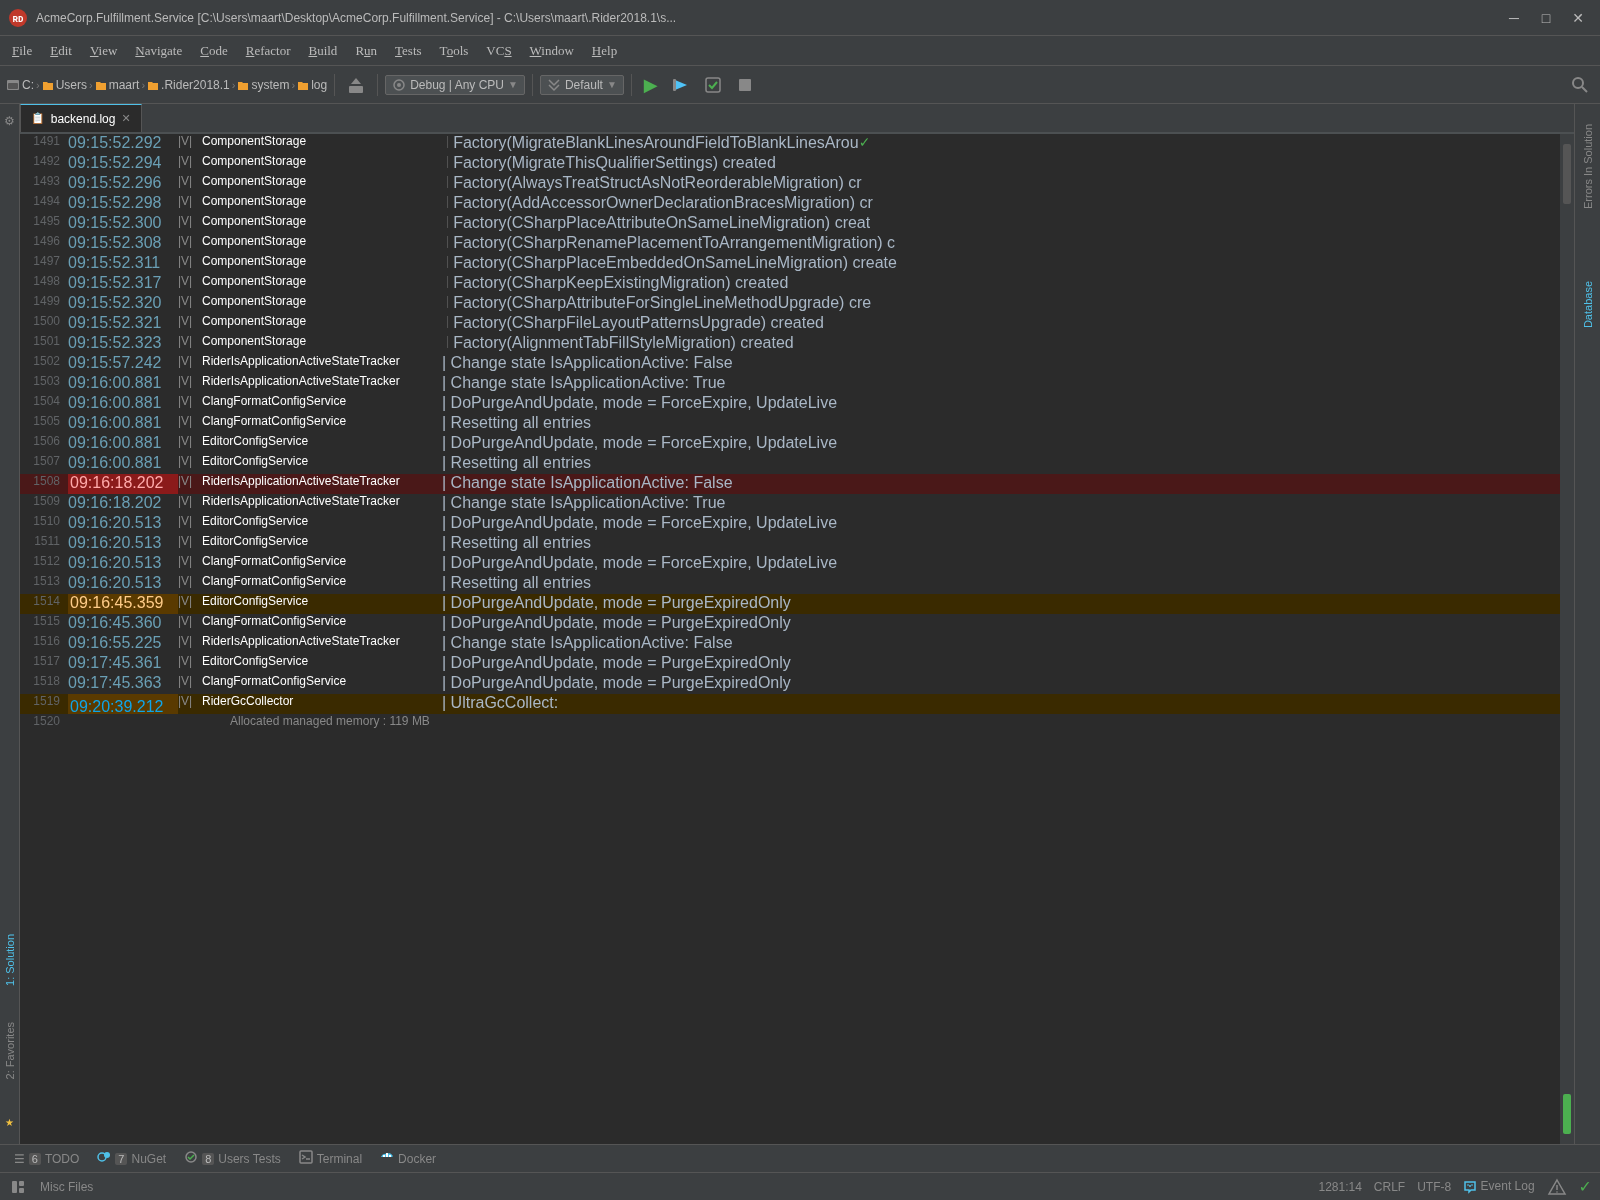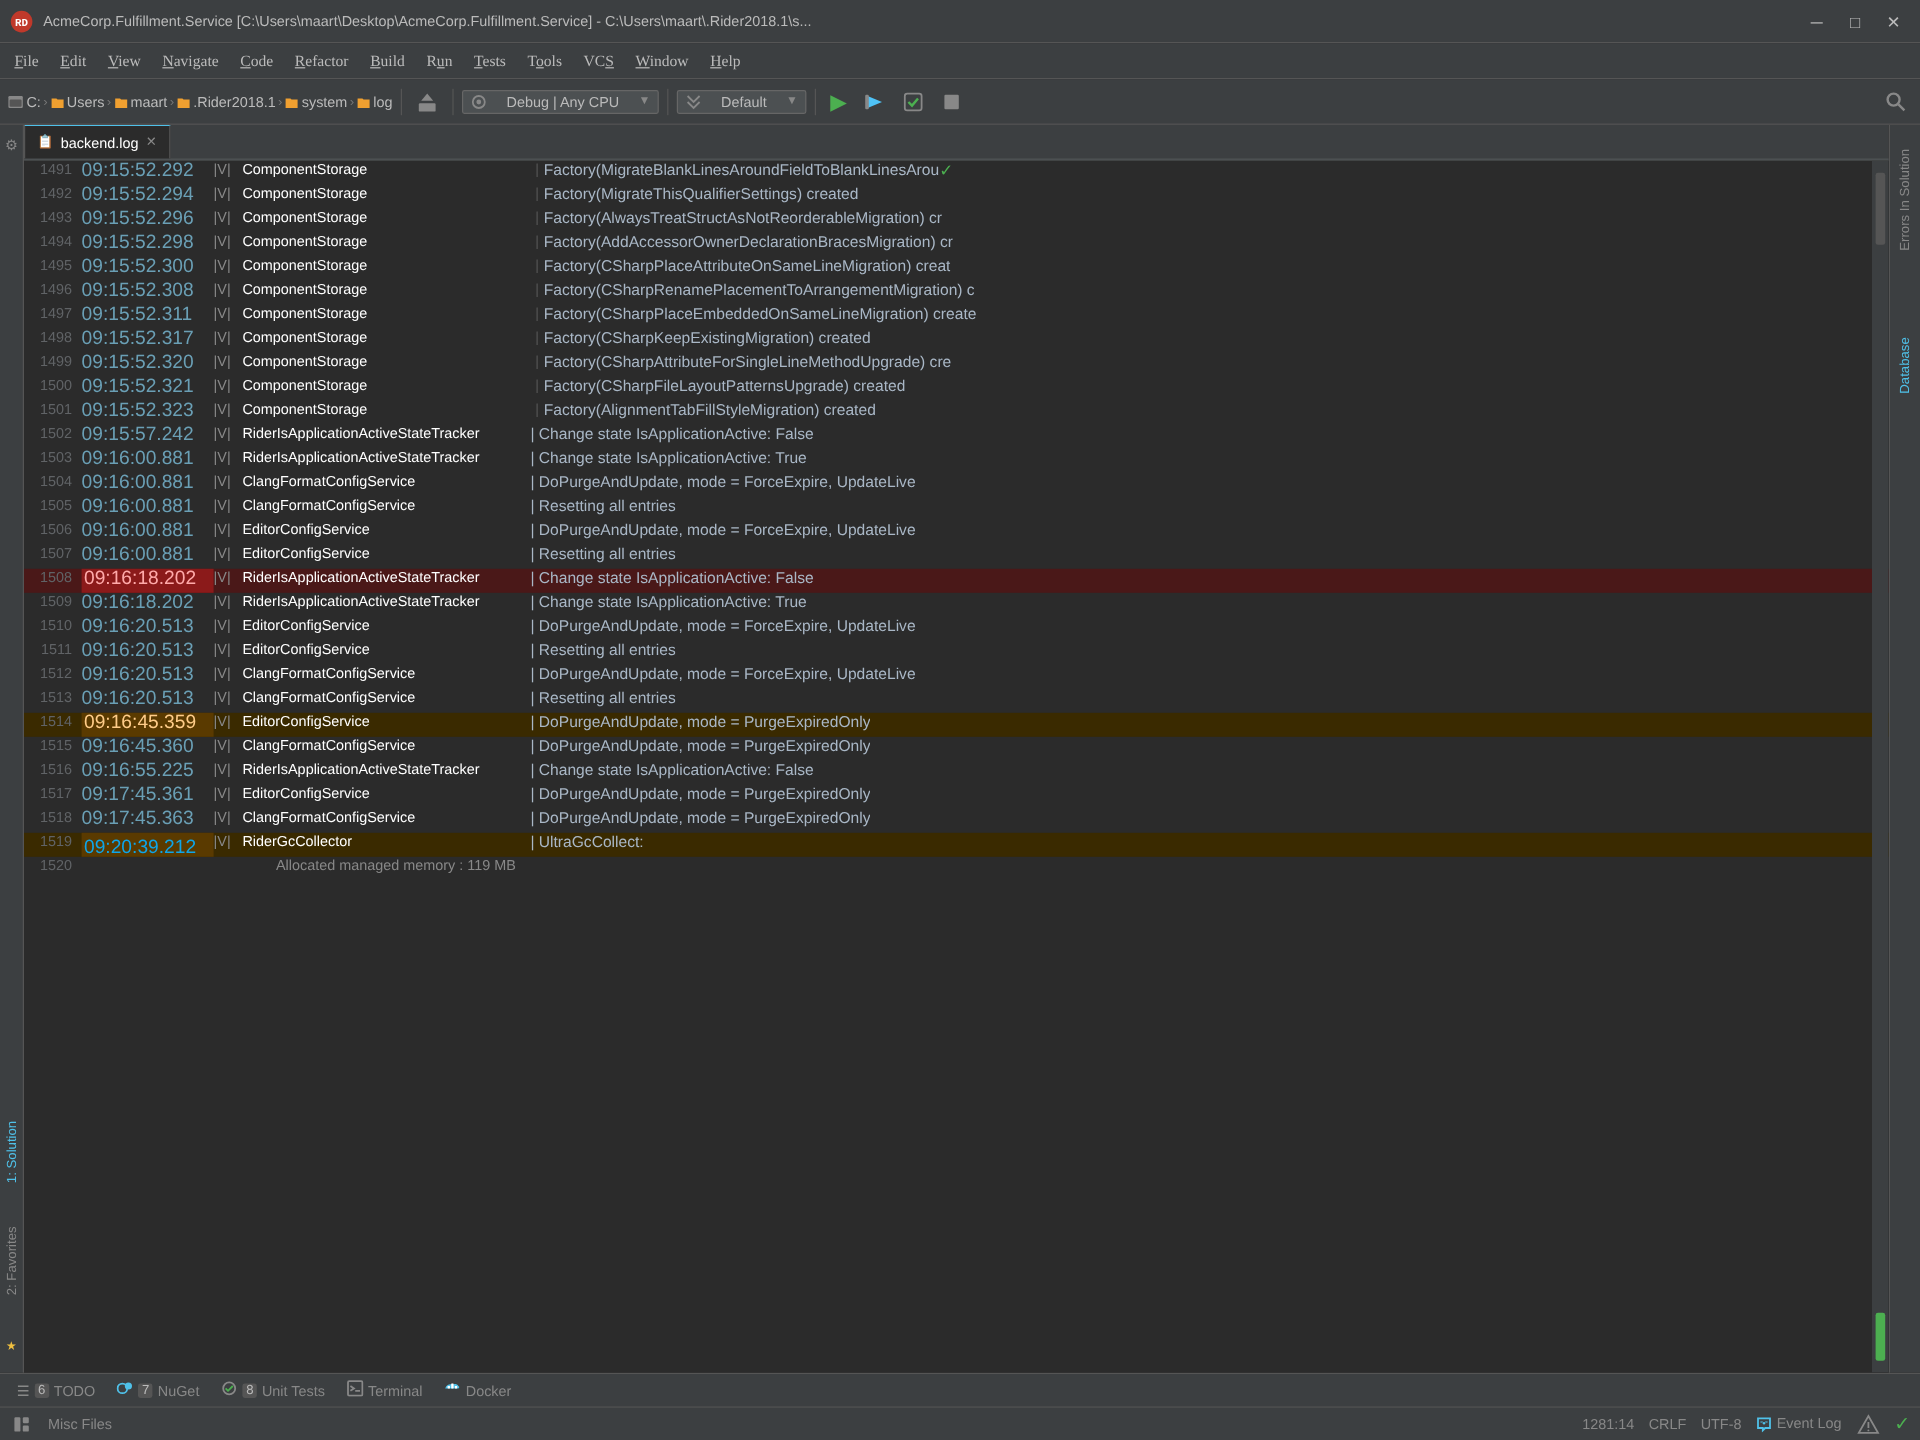--- a/index.html
+++ b/index.html
@@ -107,21 +107,21 @@
     .debug-selector {
       background: #4c5052;
       border: 1px solid #666;
       color: #bbbbbb;
       font-family: 'Segoe UI', Arial, sans-serif;
       font-size: 12px;
       padding: 2px 6px;
       border-radius: 2px;
       display: flex;
       align-items: center;
-      gap: 16px;
+      gap: 4px;
       cursor: pointer;
     }
 
     .run-btn { color: #4caf50; font-size: 18px; }
 
     
     #main-layout {
       display: flex;
       height: calc(1200px - 36px - 30px - 38px - 32px - 28px);
     }
@@ -251,21 +251,21 @@
       color: #ffffff;
       font-size: 12px;
       overflow: hidden;
     }
     .pipe {
       color: #555;
       margin: 0 4px;
     }
     .message {
       color: #a9b7c6;
-      font-size: 13px;
+      font-size: 16px;
       overflow: hidden;
     }
 
     
     #log-content::-webkit-scrollbar { width: 12px; }
     #log-content::-webkit-scrollbar-track { background: #3c3f41; }
     #log-content::-webkit-scrollbar-thumb { background: #555; border-radius: 2px; }
 
     
     #status-bar {
@@ -774,21 +774,21 @@
     <span>NuGet</span>
   </div>
   <div class="bottom-tab">
     <span class="bottom-tab-icon">
       <svg width="14" height="14" viewBox="0 0 14 14">
         <circle cx="7" cy="7" r="5" fill="none" stroke="#888" stroke-width="1.5"></circle>
         <path d="M4 7 L6 9 L10 5" stroke="#4caf50" stroke-width="1.5" fill="none"></path>
       </svg>
     </span>
     <span class="bottom-tab-num">8</span>
-    <span>Unit Tests</span>
+    <span>Users Tests</span>
   </div>
   <div class="bottom-tab">
     <span class="bottom-tab-icon">
       <svg width="14" height="14" viewBox="0 0 14 14">
         <rect x="1" y="1" width="12" height="12" rx="1" fill="none" stroke="#888" stroke-width="1.5"></rect>
         <path d="M3 5 L6 7 L3 9" stroke="#888" stroke-width="1.5" fill="none"></path>
         <line x1="7" y1="9" x2="11" y2="9" stroke="#888" stroke-width="1.5"></line>
       </svg>
     </span>
     <span>Terminal</span>

